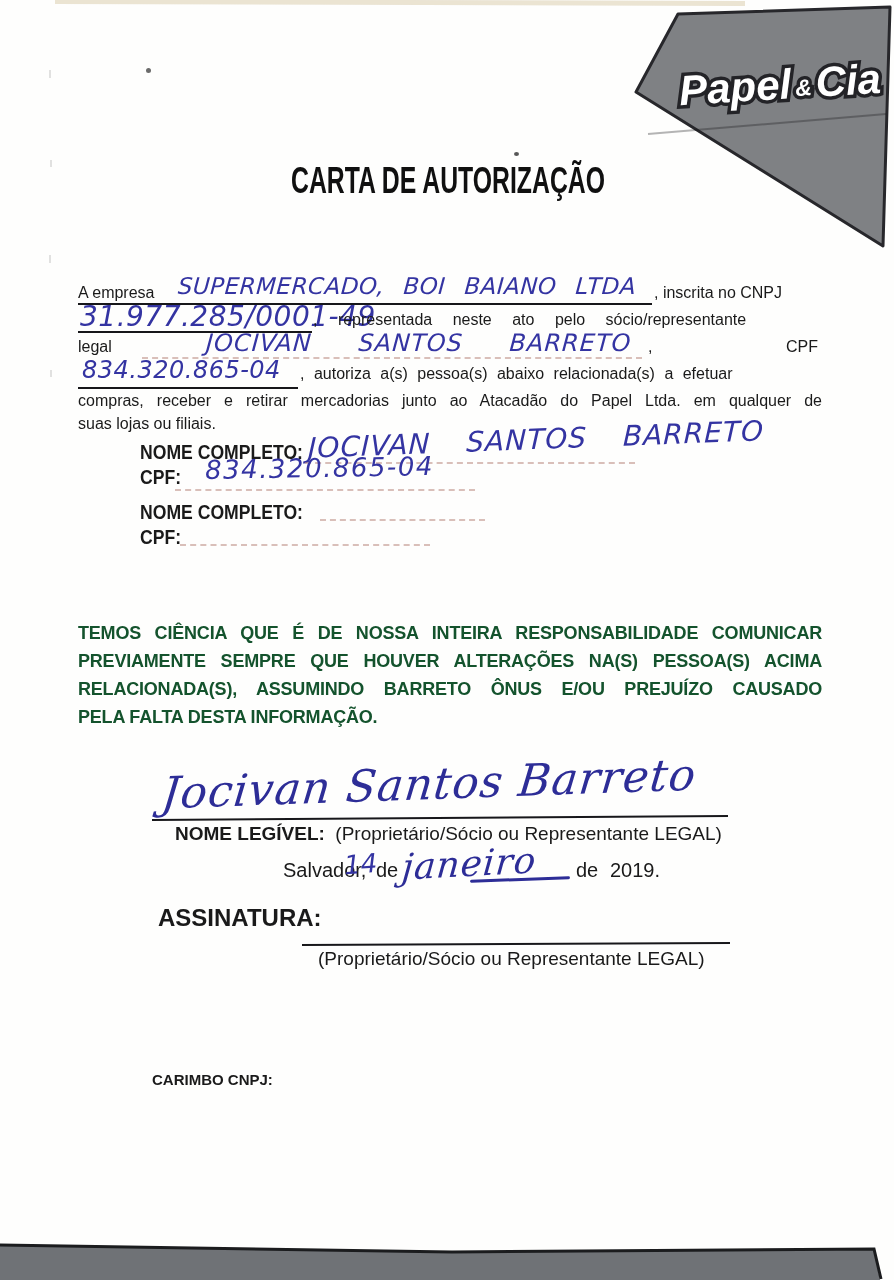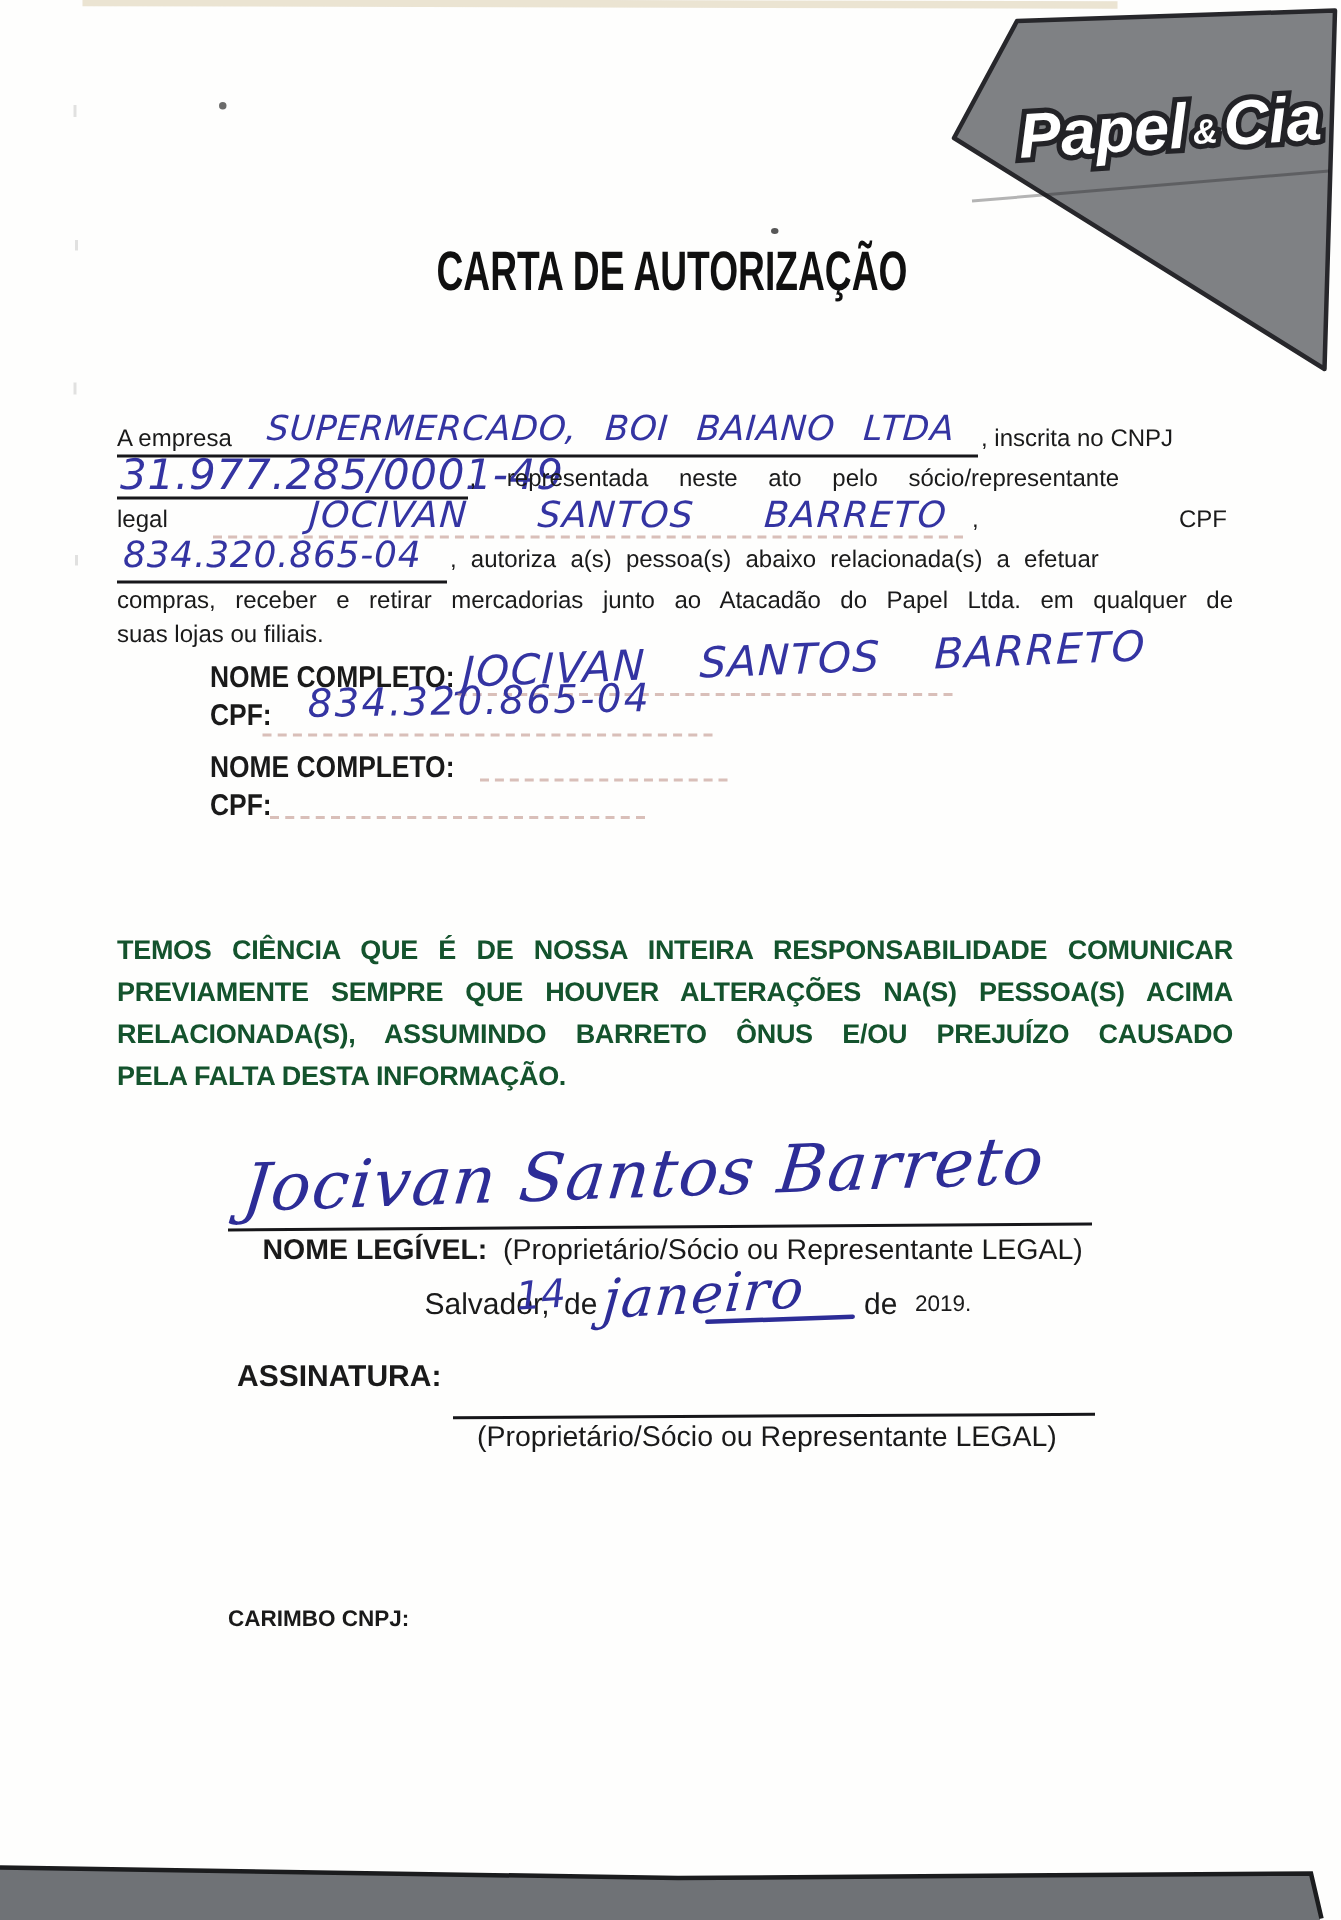--- a/index.html
+++ b/index.html
@@ -132,23 +132,23 @@
     <span class="print bold note-text">NOME LEGÍVEL:</span>
     <span class="print note-text" style="margin-left:6px;">(Proprietário/Sócio ou Representante LEGAL)</span>
   </div>
 
   <span class="abs print" style="left:283px;top:858px;font-size:20px;">Salvador,</span>
   <span class="abs hand" style="left:344px;top:849px;font-size:26px;transform:rotate(-4deg);">14</span>
   <span class="abs print" style="left:376px;top:858px;font-size:20px;">de</span>
   <span class="abs cursive" style="left:402px;top:843px;font-size:36px;letter-spacing:1px;transform:rotate(-3deg) skewX(-8deg);">janeiro</span>
   <div class="abs" style="left:470px;top:878px;width:100px;height:3px;background:var(--ink-dark);transform:rotate(-2deg);border-radius:2px;"></div>
   <span class="abs print" style="left:576px;top:858px;font-size:20px;">de</span>
-  <span class="abs print" style="left:610px;top:858px;font-size:15px;">2019.</span>
+  <span class="abs print" style="left:610px;top:858px;font-size:20px;">2019.</span>
 
-  <span class="abs print bold" style="left:158px;top:906px;font-size:20px;">ASSINATURA:</span>
+  <span class="abs print bold" style="left:158px;top:906px;font-size:24px;">ASSINATURA:</span>
   <div class="uline" style="left:302px;top:943px;width:428px;transform:rotate(-0.3deg);"></div>
   <span class="abs print note-text" style="left:318px;top:947px;white-space:nowrap;">(Proprietário/Sócio ou Representante LEGAL)</span>
 
   <span class="abs print bold" style="left:152px;top:1032px;font-size:15px;margin-top:36px;">CARIMBO CNPJ:</span>
 
   <svg class="abs" style="left:0;top:1235px;" width="894" height="45" viewBox="0 0 894 45">
     <polygon points="0,10 452,17 874,14 880,45 0,45" fill="#6f7276"></polygon>
     <polyline points="0,10 452,17 874,14 881,44" fill="none" stroke="#1b1c1e" stroke-width="3"></polyline>
   </svg>
 

